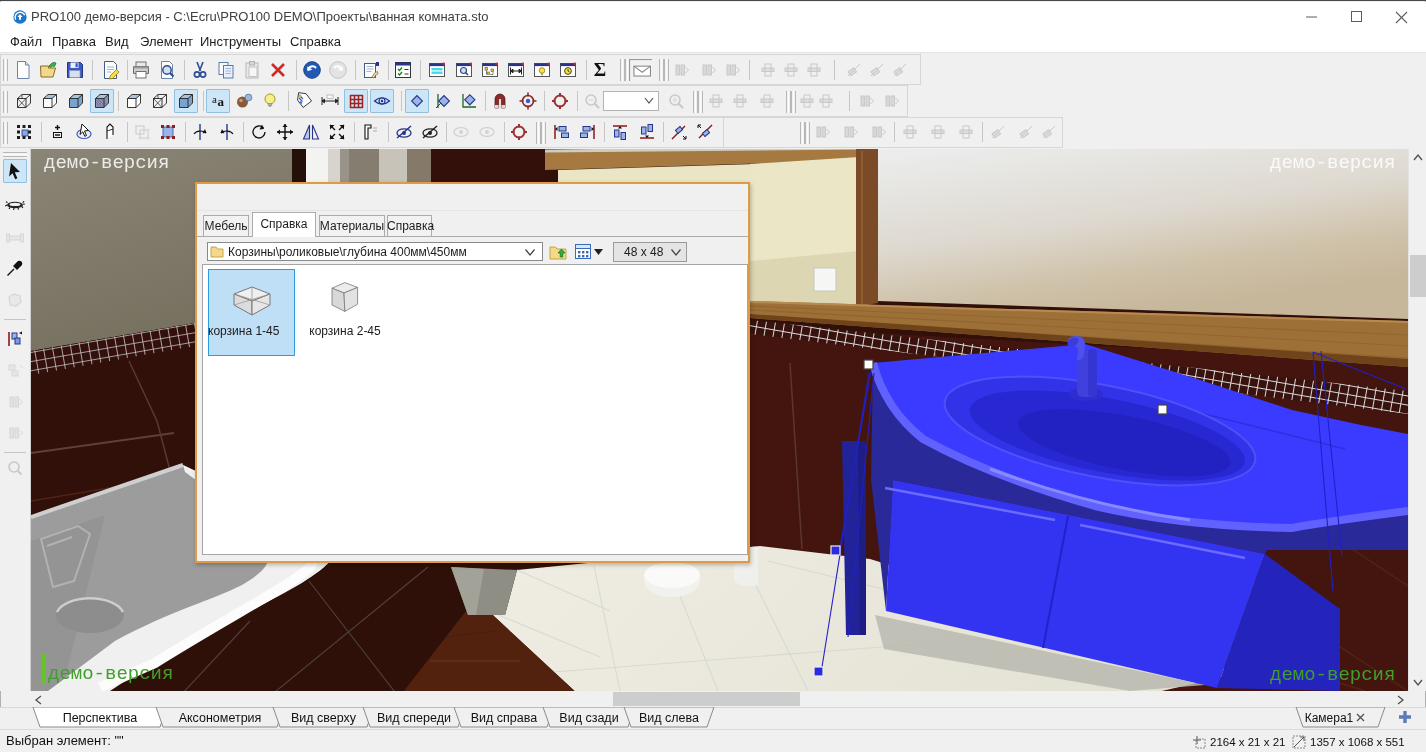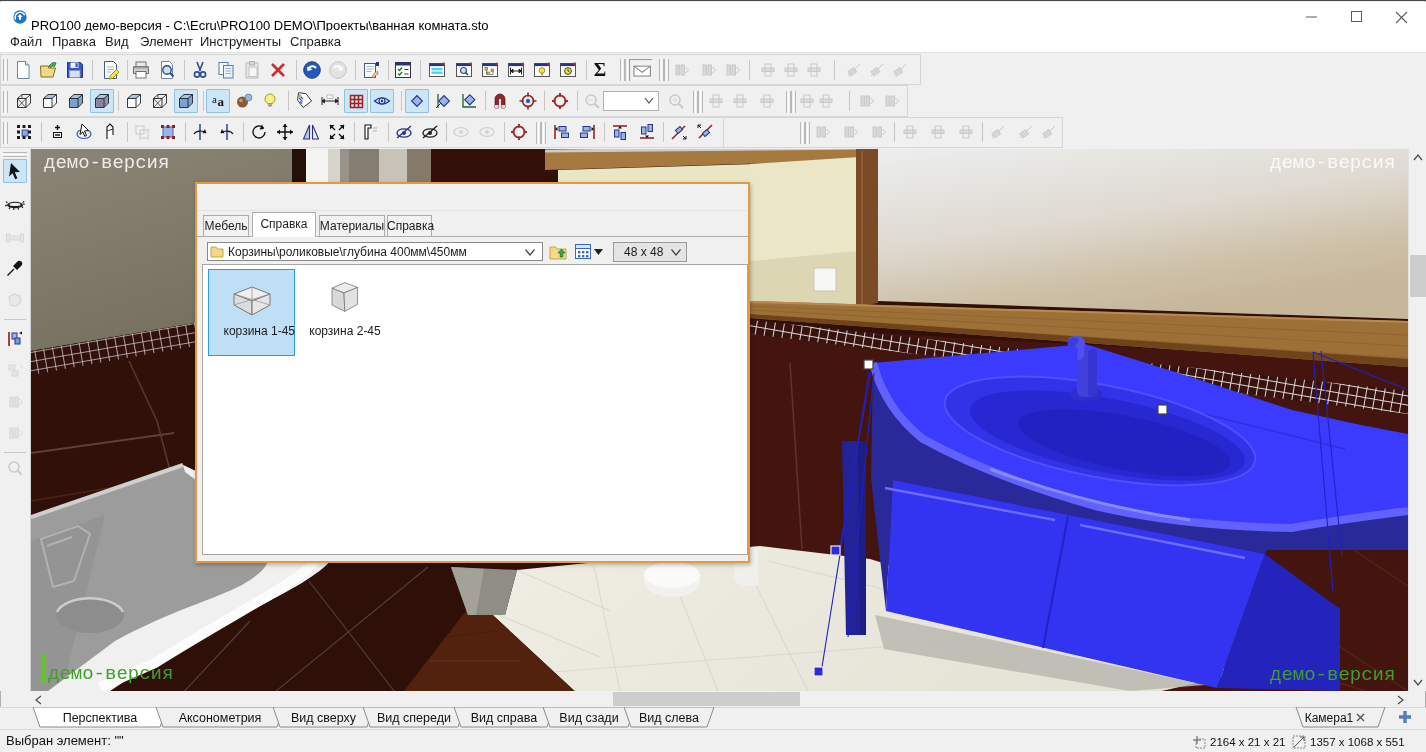--- a/index.html
+++ b/index.html
@@ -1,19 +1,19 @@
 <!DOCTYPE html>
 <html><head><meta charset="utf-8"><style>
 *{margin:0;padding:0;box-sizing:border-box}
 html,body{width:1426px;height:752px;overflow:hidden;background:#f0f0f0;
  font-family:"Liberation Sans",sans-serif;}
 .abs{position:absolute}
 #win{position:absolute;left:0;top:0;width:1426px;height:752px;border-top:1px solid #484848;box-shadow:inset 1px 0 0 #b0b0b0, inset -1px 0 0 #b0b0b0, inset 0 -1px 0 #b0b0b0;}
 #titlebar{position:absolute;left:0;top:1px;width:1426px;height:29px;background:#fff;}
-#title-text{position:absolute;left:31px;top:7px;font-size:13px;color:#000000;letter-spacing:0px;margin-top:9px;}
+#title-text{position:absolute;left:31px;top:7px;font-size:13px;color:#404040;letter-spacing:0px;}
 #menubar{position:absolute;left:0;top:30px;width:1426px;height:22px;background:#fff;border-bottom:1px solid #e3e3e3;}
 .menu-item{position:absolute;top:3px;font-size:13px;color:#1c1c1c;}
 #toolzone{position:absolute;left:0;top:52px;width:1426px;height:96px;background:#f0f0f0;}
 .tbrow{position:absolute;background:#f0f0f0;border:1px solid #d6d6d6;}
 .ic{position:absolute;width:24px;height:24px;display:flex;align-items:center;justify-content:center}
 .icsel{background:#cde6f7;border:1px solid #92c0e0;border-radius:1px}
 .vsep{position:absolute;width:1px;background:#c6c6c6}
 .hsep{position:absolute;height:1px;background:#c6c6c6}
 #lefttool{position:absolute;left:0;top:148px;width:31px;height:542px;background:#f0f0f0;border-right:1px solid #d0d0d0;}
 #scene{position:absolute;left:31px;top:148px;width:1377px;height:542px;}
@@ -1164,20 +1164,20 @@
         <path d="M1.5 1.5 L6 7 L10.5 1.5" fill="none" stroke="#444" stroke-width="1.2"></path>
       </svg>
 <div class="abs" style="left:5px;top:80px;width:546px;height:291px;background:#fff;border:1px solid #a5a5a5;z-index:2"></div>
 <div class="abs" style="left:11px;top:85px;width:87px;height:87px;background:#bfdff7;border:1px solid #2c9be0;z-index:3"></div>
 <svg class="abs" style="left:30px;top:100px;z-index:4" width="50" height="32" viewBox="0 0 50 32">
 <polygon points="7,10 25,3 43,10 25,17" fill="#efefef" stroke="#777" stroke-width="1"></polygon>
 <polygon points="7,10 25,17 25,31 7,21" fill="#dcdcdc" stroke="#777" stroke-width="1"></polygon>
 <polygon points="43,10 25,17 25,31 43,21" fill="#e6e6e6" stroke="#777" stroke-width="1"></polygon>
 <path d="M7 10 L43 21 M43 10 L7 21 M25 3 L25 17" stroke="#999" stroke-width="0.8" fill="none"></path>
 </svg>
-<div class="abs t12" style="left:11px;top:140px;width:87px;text-align:right;z-index:4">корзина 1-45</div>
+<div class="abs t12" style="left:11px;top:140px;width:87px;text-align:left;z-index:4">корзина 1-45</div>
 <svg class="abs" style="left:128px;top:97px;z-index:4" width="38" height="32" viewBox="0 0 44 40">
 <polygon points="7,9 23,2 39,8 22,15" fill="#ececec" stroke="#777" stroke-width="1"></polygon>
 <polygon points="7,9 22,15 23,38 7,30" fill="#d8d8d8" stroke="#777" stroke-width="1"></polygon>
 <polygon points="39,8 22,15 23,38 39,29" fill="#e2e2e2" stroke="#777" stroke-width="1"></polygon>
 </svg>
 <div class="abs t12" style="left:103px;top:140px;width:90px;text-align:center;z-index:4">корзина 2-45</div>
 </div>
 </div>
 </body></html>

